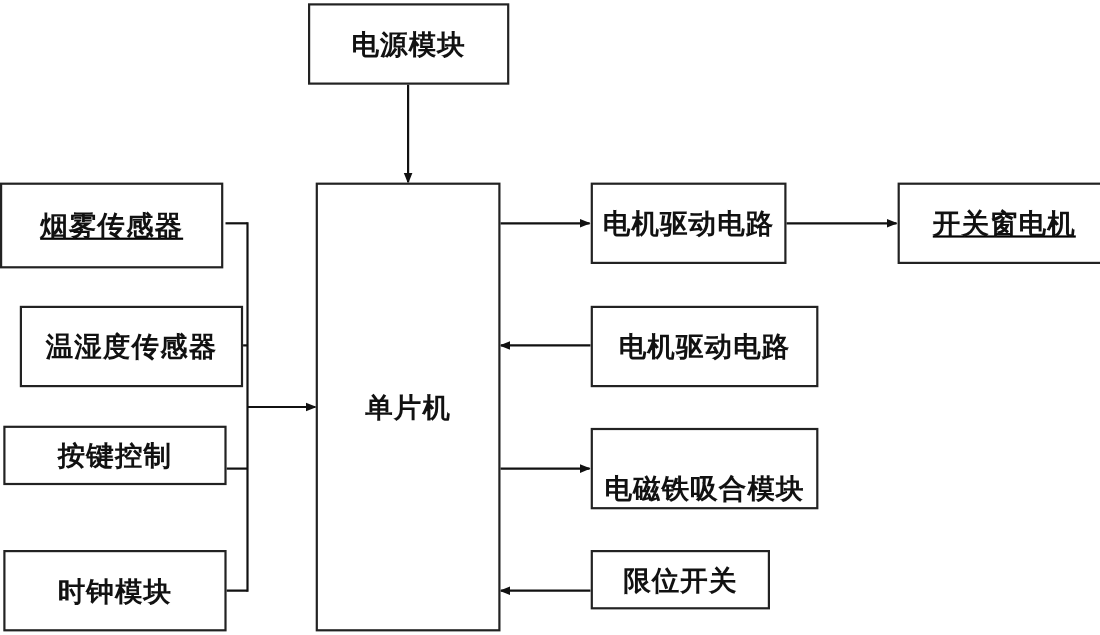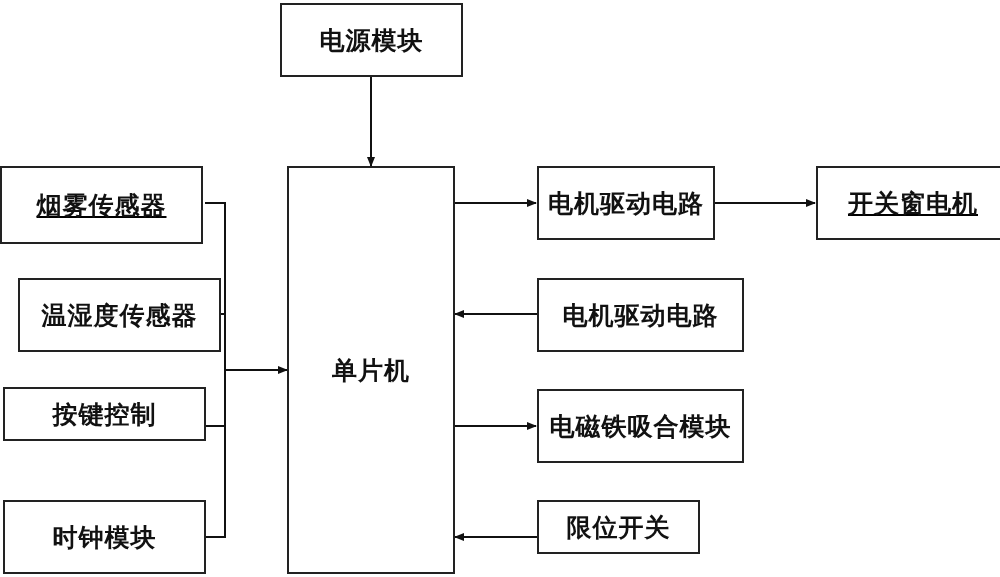--- a/index.html
+++ b/index.html
@@ -59,18 +59,18 @@
 
 <div class="box" style="left:537px;top:166px;width:178px;height:74px;">
   <span>电机驱动电路</span>
 </div>
 <div class="box" style="left:816px;top:166px;width:194px;height:74px;text-decoration:underline;">
   <span>开关窗电机</span>
 </div>
 <div class="box" style="left:537px;top:278px;width:207px;height:74px;">
   <span>电机驱动电路</span>
 </div>
-<div class="box" style="left:537px;top:389px;width:207px;height:74px;">
+<div class="box" style="left:537px;top:389px;width:207px;height:74px;align-items:flex-end;">
   <span>电磁铁吸合模块</span>
 </div>
 <div class="box" style="left:537px;top:500px;width:163px;height:54px;">
   <span>限位开关</span>
 </div>
 
 </body></html>

